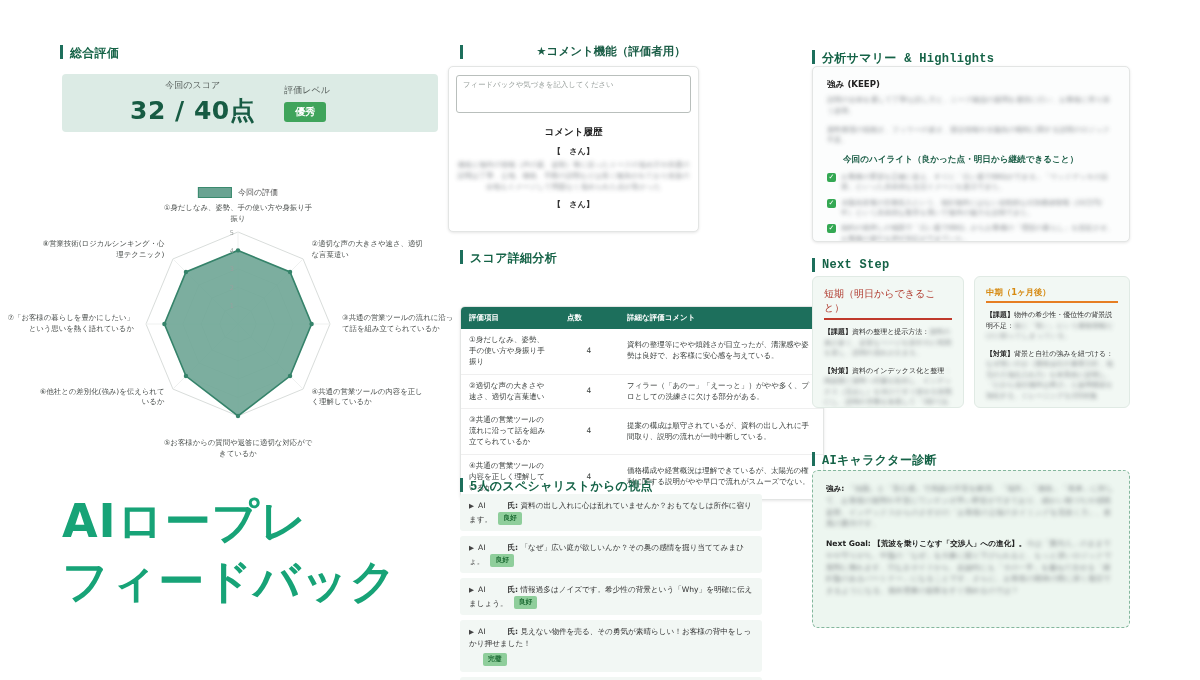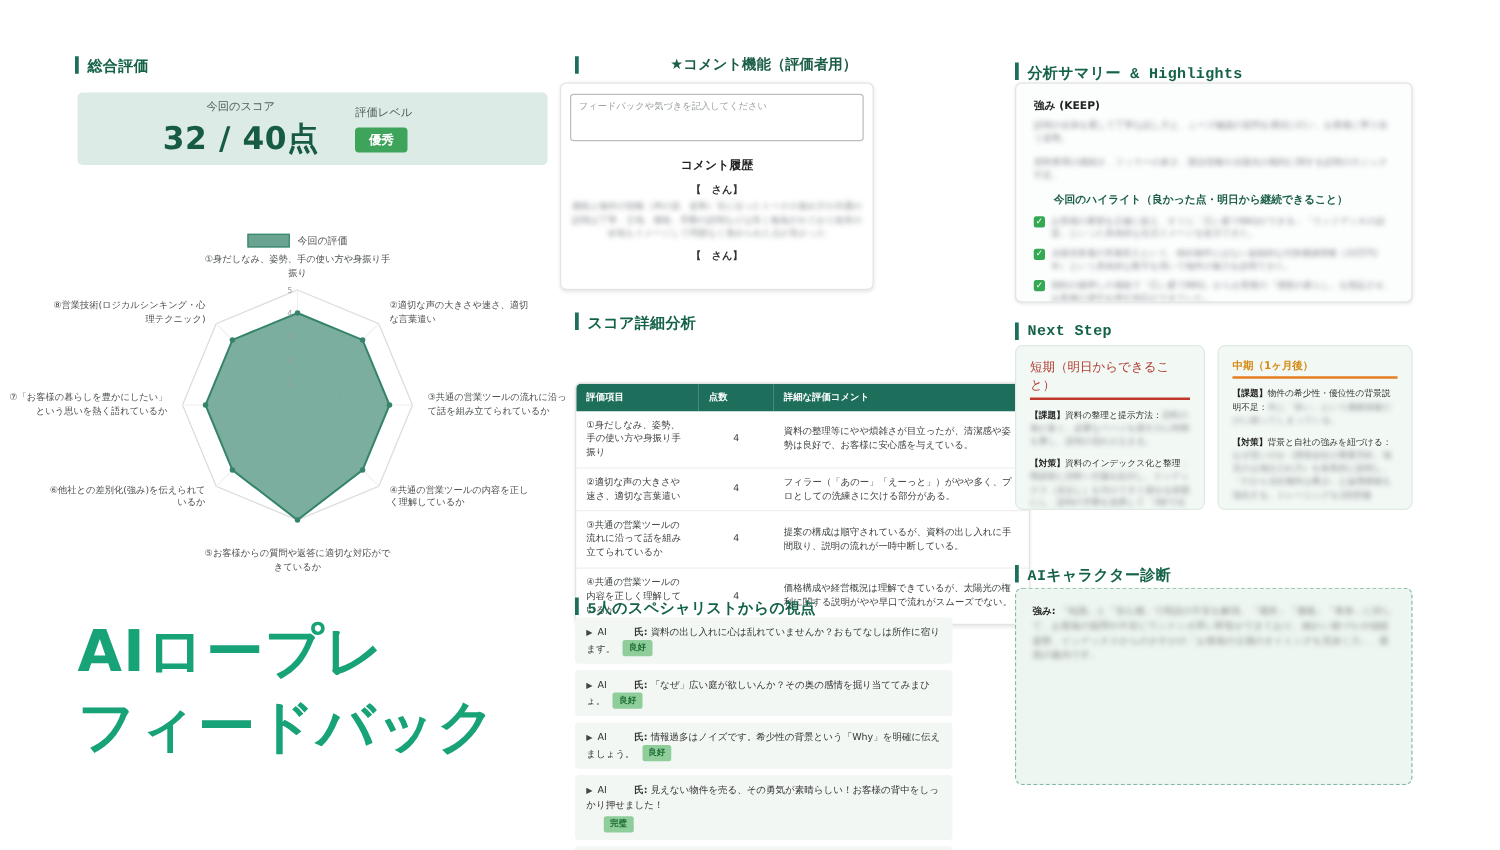--- a/index.html
+++ b/index.html
@@ -284,15 +284,18 @@
 
   <div class="sec-h" style="left:812px; top:452px;">
     <span class="bar"></span>
     <span class="t">AIキャラクター診断</span>
   </div>
 
   <div class="ai-card">
     <div class="ai-line">
       <b>強み:</b> <span class="redacted">「知識」と「安心感」で商談の不安を解消。「場所」「価格」「将来」に対して、お客様の疑問や不安にワンテンポ早い即答ができており、細かい相づちや傾聴姿勢、インデックスからのさすがの「お客様の立場のタイミングを見抜く力」、最高の案内です。</span>
     </div>
+    <div class="ai-line">
+      <b>Next Goal:</b> <span class="ai-lead">【荒波を乗りこなす「交渉人」への進化】。</span><span class="redacted">今は「案内人」のままでやや守りがち。中盤の「なぜ」を大事に掘り下げられると、もっと深いロジックで質問に乗れます。穴なきガイドから、反論時にも「その一手」を重ねて出せる「羅針盤のあるパートナー」になることです。さらに、お客様の期待の際に深く着目できるようになる。最終需要の顧客をすぐ掴めるのでは？</span>
+    </div>
   </div>
 
 </div>
 
 </body></html>

